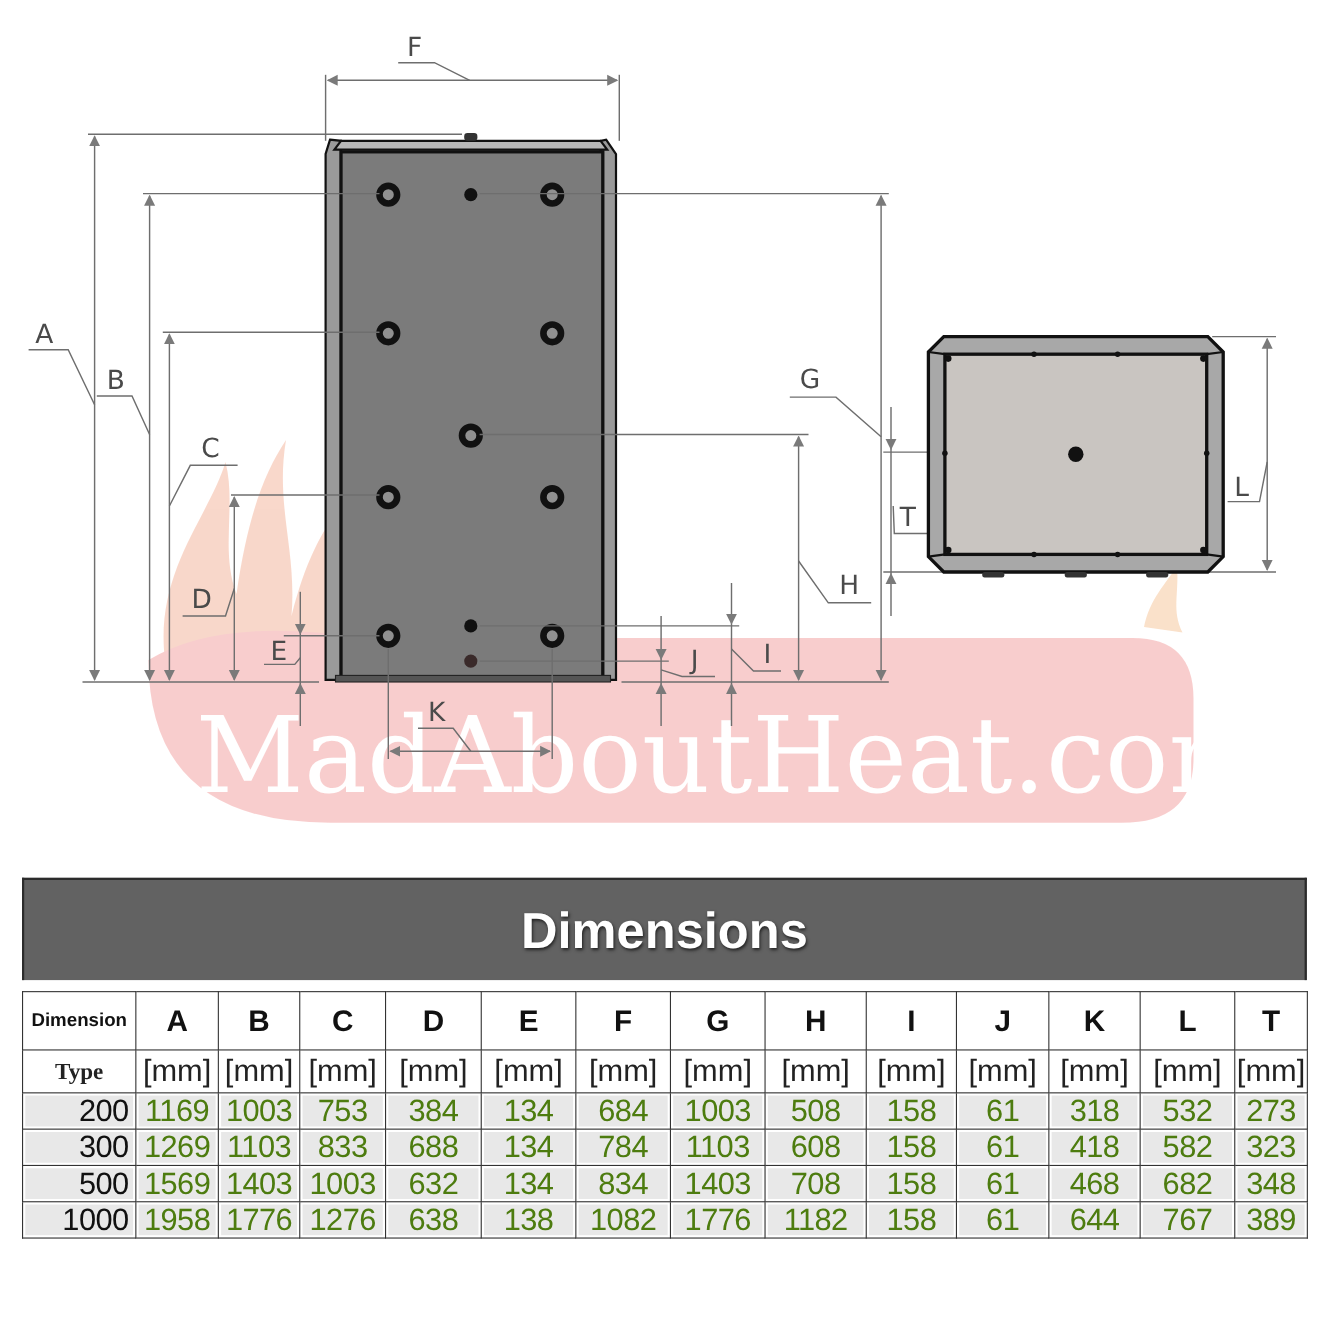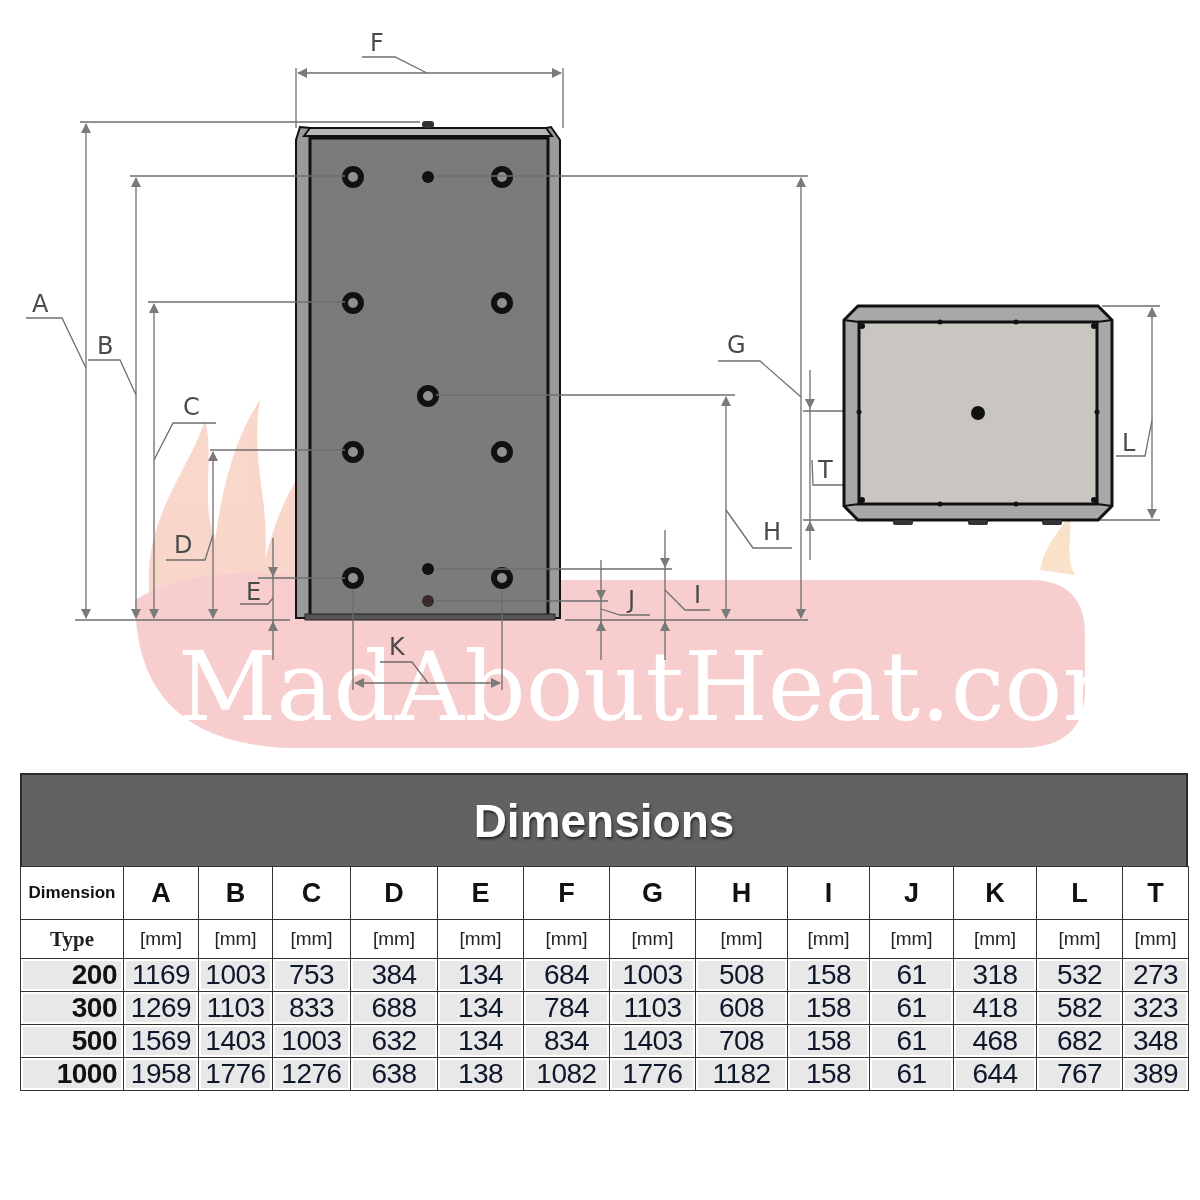--- a/index.html
+++ b/index.html
@@ -1,33 +1,33 @@
 <!DOCTYPE html>
 <html><head>
 <meta charset="utf-8">
 <style>
   html, body { margin: 0; padding: 0; background: #ffffff; }
   body { width: 1200px; height: 1200px; position: relative; overflow: hidden; font-family: "Liberation Sans", sans-serif; }
   #diagram { position: absolute; left: 0; top: 0; width: 1200px; height: 760px; }
   .dimlabel { font-family: "DejaVu Sans", sans-serif; font-size: 24px; fill: #4a4a4a; }
   .watermark-text { font-family: "DejaVu Serif", serif; font-size: 96px; fill: #ffffff; }
-  #table-wrap { position: absolute; left: 20px; top: 773px; width: 1168px; }
+  #table-wrap { position: absolute; left: 20px; top: 798px; width: 1168px; }
   .dims-header {
     background: #626262; color: #ffffff; height: 93px; display: flex; align-items: center; justify-content: center;
     font-weight: bold; font-size: 46px; border: 2px solid #2b2b2b; border-bottom: none; box-sizing: border-box;
     text-shadow: 1px 2px 3px #222;
   }
-  table.dims { border-collapse: collapse; width: 100%; table-layout: fixed; }
+  table.dims { border-collapse: collapse; width: 100%; table-layout: fixed; margin-top: 10px; }
   table.dims td { border: 1.5px solid #333; text-align: center; padding: 0; overflow: hidden; white-space: nowrap; }
   tr.row-letters td { height: 52px; font-weight: bold; font-size: 27px; color: #111; }
   tr.row-letters td.first { font-size: 17px; }
-  tr.row-units td { height: 38px; font-size: 19px; color: #222; }
+  tr.row-units td { height: 38px; font-size: 28px; color: #222; }
   tr.row-units td.first { font-weight: bold; font-size: 21px; font-family: Liberation Serif, serif; }
-  tr.row-data td { height: 32px; font-size: 28px; color: #0f172a; background: #e8e8e8; box-shadow: inset 0 0 0 2px #ffffff; letter-spacing: -0.5px; }
-  tr.row-data td.first { font-weight: bold; text-align: right; padding-right: 6px; color: #111; }
+  tr.row-data td { height: 32px; font-size: 28px; color: #4d7c0f; background: #e8e8e8; box-shadow: inset 0 0 0 2px #ffffff; letter-spacing: -0.5px; }
+  tr.row-data td.first { font-weight: normal; text-align: right; padding-right: 6px; color: #111; }
 </style>
 </head>
 <body>
 
 <svg id="diagram" width="1200" height="760" viewBox="0 0 1200 760" xmlns="http://www.w3.org/2000/svg">
   <defs>
     <marker id="arr" markerWidth="10" markerHeight="14" refX="9" refY="7" orient="auto" markerUnits="userSpaceOnUse">
       <path d="M0,2 L10,7 L0,12 Z" fill="#7a7a7a"></path>
     </marker>
     <marker id="arrs" markerWidth="10" markerHeight="14" refX="1" refY="7" orient="auto" markerUnits="userSpaceOnUse">

